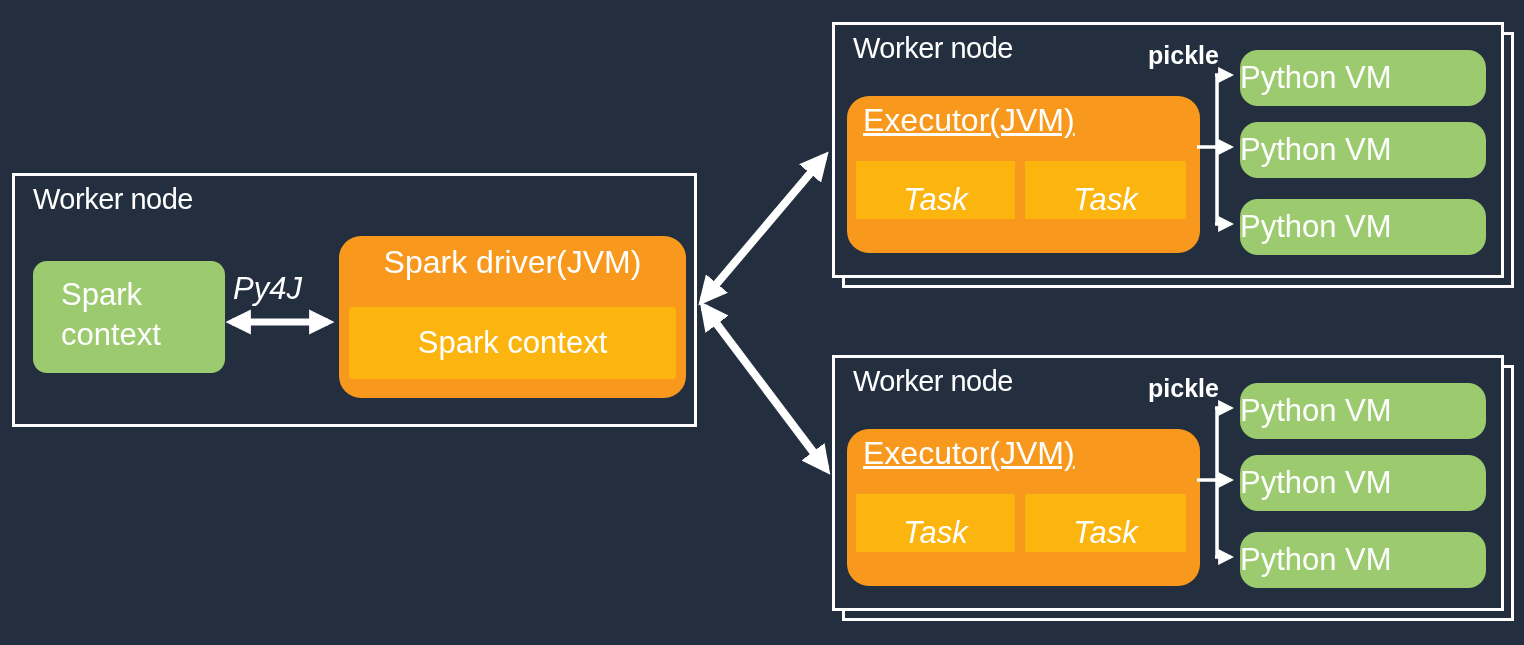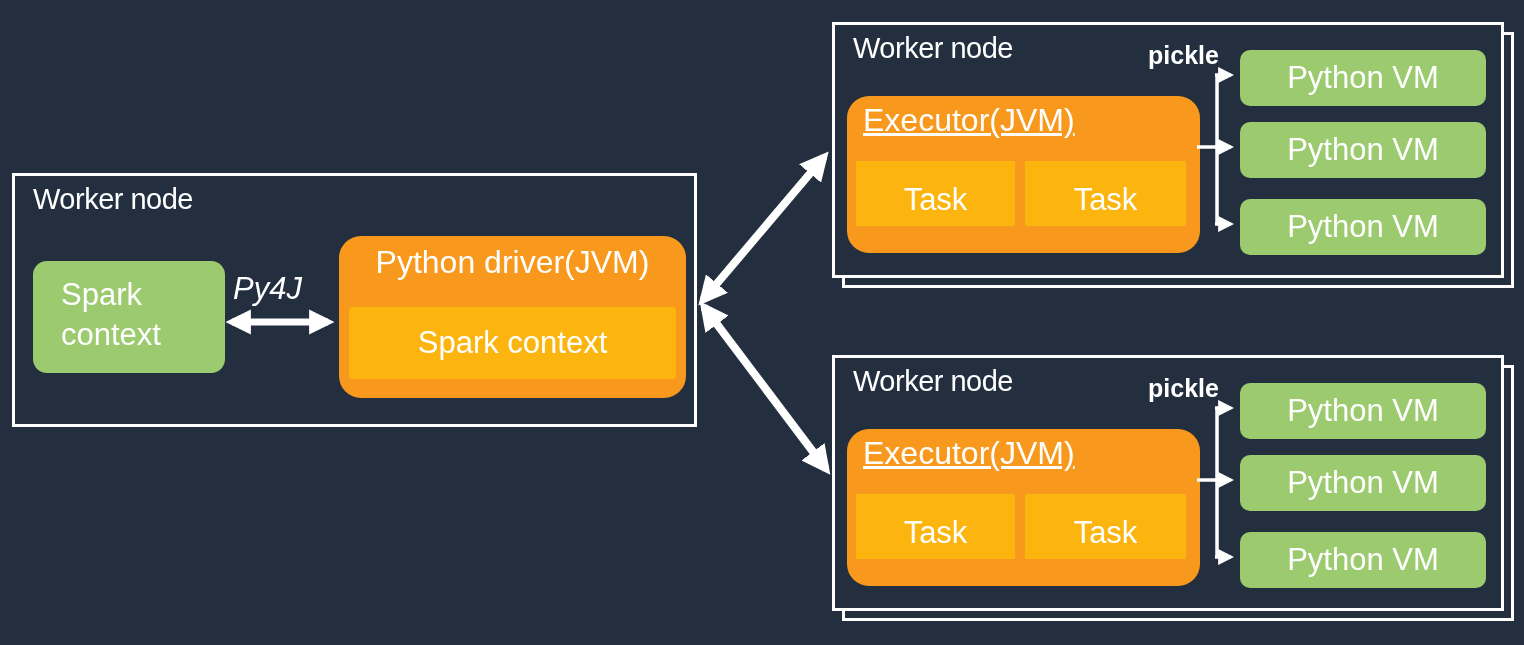--- a/index.html
+++ b/index.html
@@ -73,30 +73,30 @@
   }
   .executor-box{
     position:absolute;left:12px;top:71px;width:353px;height:157px;
     background:var(--orange,#F8981D);border-radius:22px;
   }
   .executor-title{
     position:absolute;left:16px;top:6px;
     font-size:32px;white-space:nowrap;text-decoration:underline;
   }
   .task-box{
-    position:absolute;top:65px;width:159px;height:65px;
+    position:absolute;top:65px;width:159px;height:58px;
     background:var(--yellow,#FCB40E);
-    text-align:center;line-height:77px;font-size:31px;
+    text-align:center;line-height:77px;font-size:31px;font-style:italic;
   }
   .task-1{left:9px;}
   .task-2{left:178px;width:161px;}
   .python-vm{
     position:absolute;left:405px;width:246px;height:56px;
-    background:var(--green,#9CCB6F);border-radius:10px;
-    text-align:center;line-height:56px;font-size:31px;
+    background:var(--green,#9CCB6F);border-radius:18px;
+    line-height:56px;font-size:31px;
   }
   .vm-1{top:25px;}
   .vm-2{top:97px;}
   .vm-3{top:174px;}
   .arrow{stroke:var(--box_border,#fff);fill:none;}
 </style>
 </head>
 <body>
 
 <div class="canvas">
@@ -126,21 +126,21 @@
     <line class="arrow" x1="1215" y1="408" x2="1231" y2="408" stroke-width="3.5" marker-end="url(#ah-small)"></line>
     <line class="arrow" x1="1217" y1="480" x2="1231" y2="480" stroke-width="3.5" marker-end="url(#ah-small)"></line>
     <line class="arrow" x1="1215" y1="557" x2="1231" y2="557" stroke-width="3.5" marker-end="url(#ah-small)"></line>
   </svg>
 
   <div class="worker-frame frame-left">
     <div class="box-title">Worker node</div>
     <div class="green-ctx">Spark context</div>
     <div class="py4j-label">Py4J</div>
     <div class="driver-box">
-      <div class="driver-title">Python driver(JVM)</div>
+      <div class="driver-title">Spark driver(JVM)</div>
       <div class="driver-inner">Spark context</div>
     </div>
   </div>
 
   <div class="stack-shadow shadow-right-top"></div>
   <div class="worker-frame frame-right-top">
     <div class="box-title">Worker node</div>
     <div class="pickle-label">pickle</div>
     <div class="executor-box">
       <div class="executor-title">Executor(JVM)</div>

